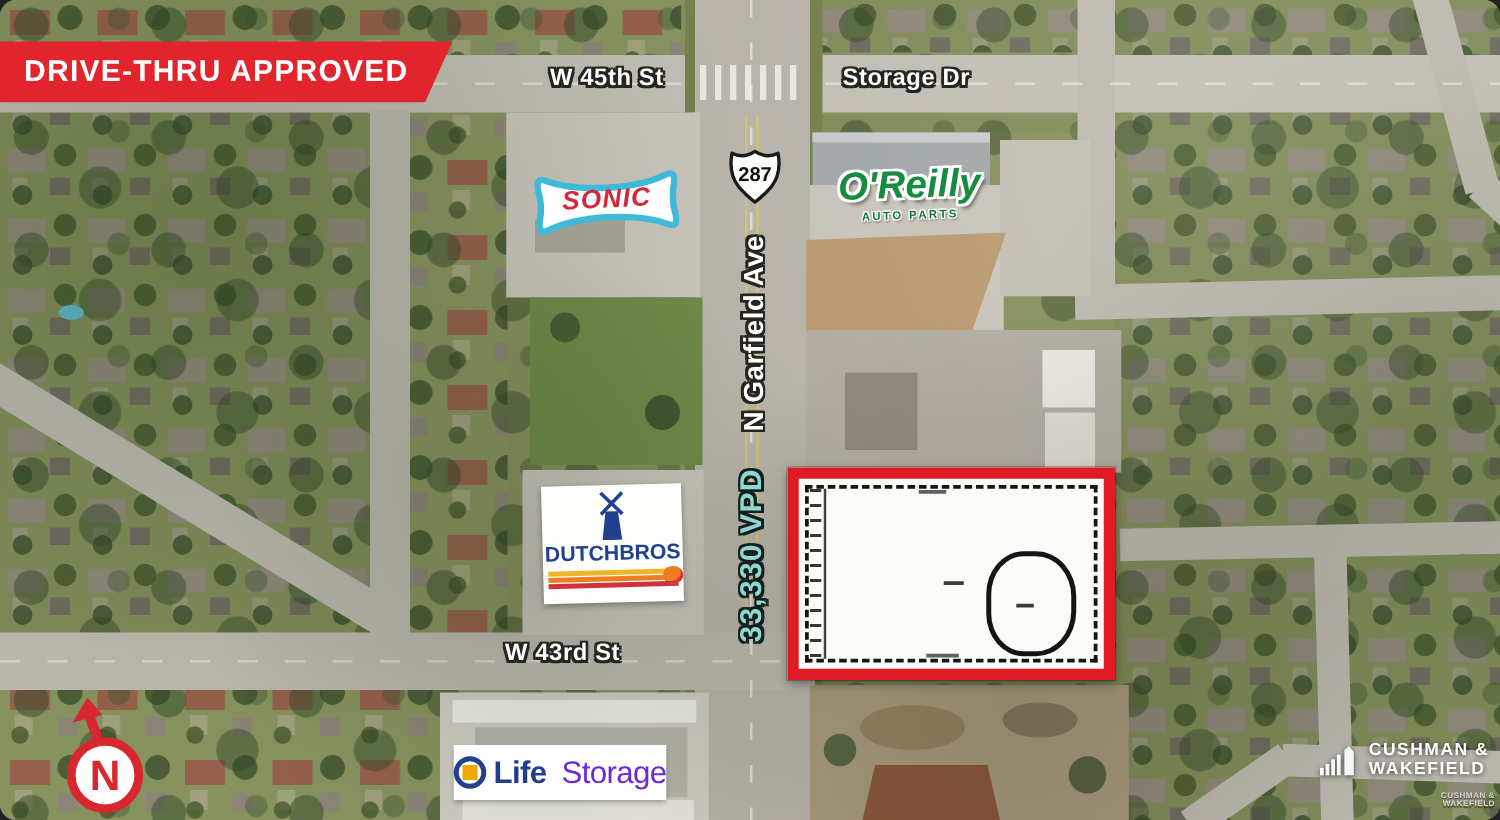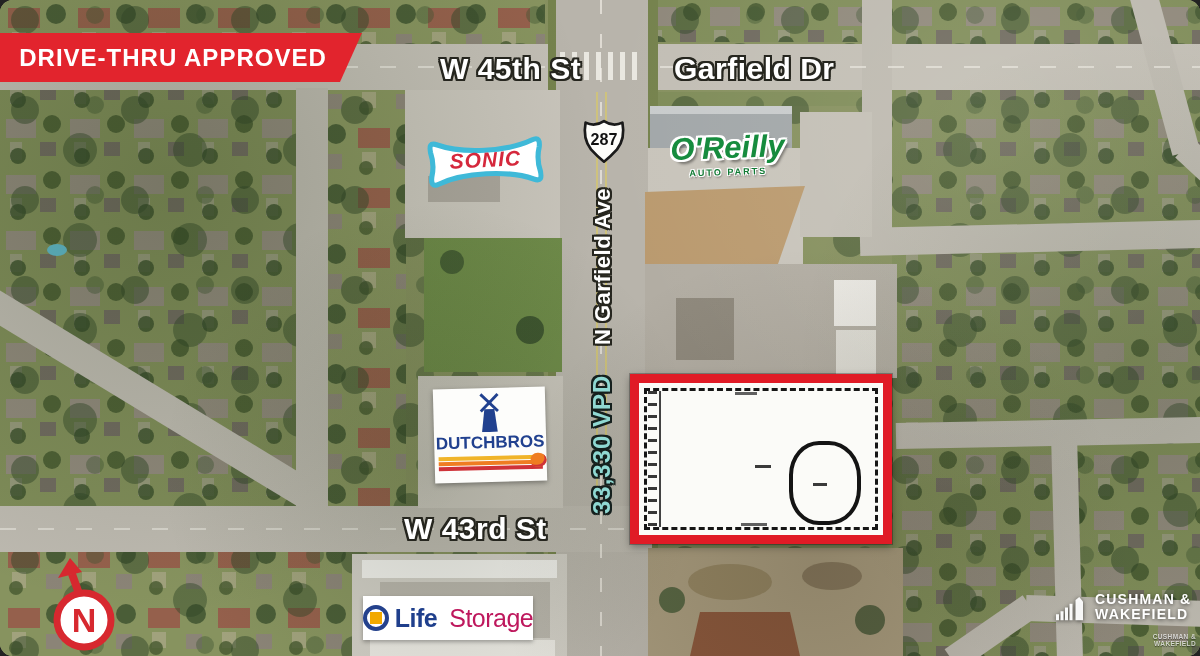--- a/index.html
+++ b/index.html
@@ -25,21 +25,21 @@
   }
 
   
   .outlined{
     color:#fff;font-weight:bold;
     text-shadow:
       -2px -2px 0 #26261f, 2px -2px 0 #26261f, -2px 2px 0 #26261f, 2px 2px 0 #26261f,
       -2px 0 0 #26261f, 2px 0 0 #26261f, 0 -2px 0 #26261f, 0 2px 0 #26261f;
     white-space:nowrap;
   }
-  .street-label{font-size:30px;letter-spacing:.5px;z-index:3;}
+  .street-label{font-size:19px;letter-spacing:.5px;z-index:3;}
 
   
   .banner{
     left:0;top:33px;width:362px;height:49px;z-index:5;
     background:#E2242D;
     clip-path:polygon(0 0,100% 0,calc(100% - 22px) 100%,0 100%);
     display:flex;align-items:center;justify-content:center;padding-right:16px;
     filter:drop-shadow(0 3px 4px rgba(0,0,0,.45));
   }
   .banner-label{
@@ -107,21 +107,21 @@
     box-shadow:0 2px 4px rgba(0,0,0,.3);
     display:flex;align-items:center;justify-content:center;gap:6px;
   }
   .ls-icon{
     width:26px;height:26px;border-radius:50%;border:4px solid #24418C;background:#fff;
     display:flex;align-items:center;justify-content:center;flex:0 0 auto;
   }
   .ls-square{width:12px;height:12px;background:#F2A900;}
   .ls-text{font-size:25px;white-space:nowrap;letter-spacing:-.5px;}
   .ls-word1{color:#1F3F8C;font-weight:800;}
-  .ls-word2{color:#be185d;font-weight:400;margin-left:12px;}
+  .ls-word2{color:#6d28d9;font-weight:400;margin-left:12px;}
 
   
   .siteplan{
     left:630px;top:374px;width:262px;height:170px;z-index:4;
     background:#fbfbf8;border:9px solid #E01B26;
     box-shadow:0 0 0 1px rgba(0,0,0,.25),0 3px 8px rgba(0,0,0,.35);
   }
   .plan-dashed{position:absolute;inset:5px;border:3px dashed #161616;}
   .plan-stalls{
     position:absolute;left:9px;top:8px;bottom:8px;width:9px;
@@ -271,21 +271,21 @@
     <circle cx="870" cy="620" r="15" fill="#33492a" opacity=".7"></circle>
   </svg>
 
   <div class="noise"></div>
 
   <div class="abs banner">
     <span class="banner-label">DRIVE-THRU APPROVED</span>
   </div>
 
   <div class="abs outlined street-label" style="left:440px;top:52px;">W 45th St</div>
-  <div class="abs outlined street-label" style="left:674px;top:52px;">Garfield Dr</div>
+  <div class="abs outlined street-label" style="left:674px;top:52px;">Storage Dr</div>
   <div class="abs outlined street-label" style="left:360px;top:512px;padding-left:44px;">W 43rd St</div>
   <div class="abs outlined vlabel garfield-label street-label">N Garfield Ave</div>
   <div class="abs vlabel vpd-label">33,330 VPD</div>
 
   <svg class="abs shield" viewBox="0 0 60 62">
     <path d="M6,7 Q18,13 30,5 Q42,13 54,7 Q58,28 47,42 Q38,52 30,58 Q22,52 13,42 Q2,28 6,7 Z" fill="#fdfdfa" stroke="#1a1a1a" stroke-width="3.5" stroke-linejoin="round"></path>
     <text x="30" y="36" text-anchor="middle" font-family="Liberation Sans, sans-serif" font-size="21" font-weight="bold" fill="#111">287</text>
   </svg>
 
   <div class="abs sonic">

